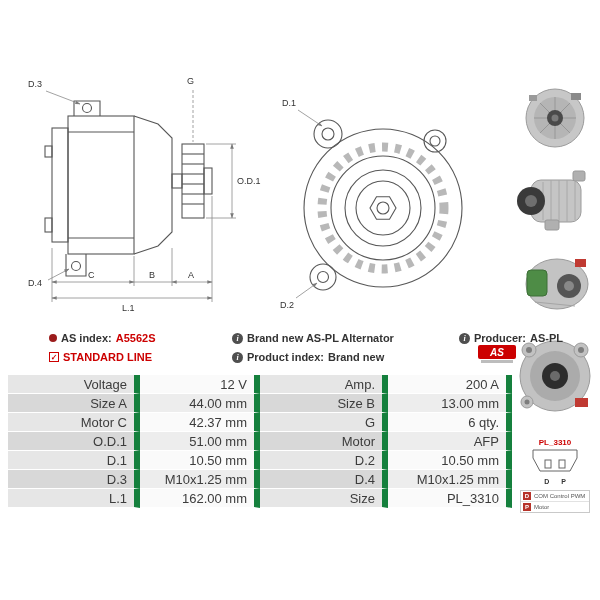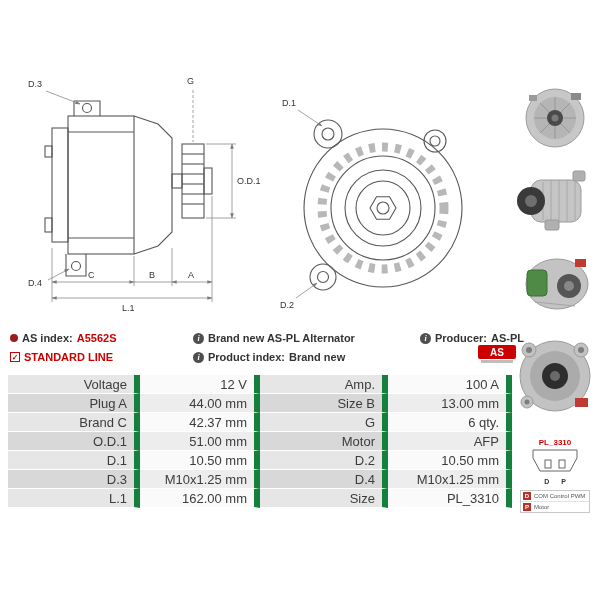--- a/index.html
+++ b/index.html
@@ -19,31 +19,31 @@
   .connector-label { font-size:8px; font-weight:bold; color:#c00; margin:4px 0 1px 0; text-align:center; }
   .connector-pins { display:flex; gap:12px; justify-content:center; font-size:7px; font-weight:bold; color:#333; margin-bottom:5px; }
 
   .pin-table { width:70px; border:1px solid #c9c9c9; background:#fff; }
   .pin-row { display:flex; align-items:center; gap:3px; padding:1px 2px; }
   .pin-row + .pin-row { border-top:1px solid #e2e2e2; }
   .pin-key { width:8px; height:8px; background:#b63229; color:#fff; font-size:6px; font-weight:bold; display:flex; align-items:center; justify-content:center; flex:0 0 auto; }
   .pin-desc { font-size:6px; color:#555; white-space:nowrap; overflow:hidden; }
 
   
-  .info-item { display:flex; align-items:center; gap:4px; font-size:11px; white-space:nowrap; }
+  .info-item { display:flex; align-items:center; gap:4px; font-size:11px; white-space:nowrap;margin-left:39px; }
   .b { font-weight:bold; }
   .red { color:#c00; }
   .dot-icon { width:8px; height:8px; border-radius:50%; background:#9b1c1c; flex:0 0 auto; }
   .ico-info { width:11px; height:11px; border-radius:50%; background:#4f4f4f; color:#fff;
               font-size:8px; font-weight:bold; font-family:"Liberation Serif", serif; font-style:italic;
               display:inline-flex; align-items:center; justify-content:center; flex:0 0 auto; }
   .check-icon { width:10px; height:10px; border:1.5px solid #c00; color:#c00; font-size:8px; font-weight:bold;
                 display:inline-flex; align-items:center; justify-content:center; flex:0 0 auto; }
   .logo { display:flex; flex-direction:column; align-items:center; gap:1px; }
-  .logo-box { width:38px; height:14px; background:#c00; color:#fff; font-weight:bold; 
+  .logo-box { width:38px; height:14px; background:#c00; color:#fff; font-weight:bold; font-style:italic;
               font-size:10px; display:flex; align-items:center; justify-content:center; border-radius:2px; }
   .logo-tagline-bar { width:32px; height:3px; background:#bdbdbd; }
 
   
   .spec-table { position:absolute; left:8px; top:375px; width:504px; display:grid;
                 grid-template-columns:132px 120px 128px 124px; }
   .t-row { display:contents; }
   .cell { height:19px; display:flex; align-items:center; justify-content:flex-end; padding-right:7px;
           font-size:13px; color:#3c3c3c; border-right:6px solid #15803d; border-bottom:1px solid #fff;padding-left:20px; }
   .t-row:nth-child(odd)  .lab { background:#e6e6e6; }
@@ -260,30 +260,30 @@
   <div class="logo abs" style="left:478px; top:345px;">
     <span class="logo-box">AS</span>
     <span class="logo-tagline-bar"></span>
   </div>
 
   <div class="spec-table">
     <div class="t-row">
       <div class="cell lab">Voltage</div>
       <div class="cell val">12 V</div>
       <div class="cell lab">Amp.</div>
-      <div class="cell val">100 A</div>
-    </div>
-    <div class="t-row">
-      <div class="cell lab">Plug A</div>
+      <div class="cell val">200 A</div>
+    </div>
+    <div class="t-row">
+      <div class="cell lab">Size A</div>
       <div class="cell val">44.00 mm</div>
       <div class="cell lab">Size B</div>
       <div class="cell val">13.00 mm</div>
     </div>
     <div class="t-row">
-      <div class="cell lab">Brand C</div>
+      <div class="cell lab">Motor C</div>
       <div class="cell val">42.37 mm</div>
       <div class="cell lab">G</div>
       <div class="cell val">6 qty.</div>
     </div>
     <div class="t-row">
       <div class="cell lab">O.D.1</div>
       <div class="cell val">51.00 mm</div>
       <div class="cell lab">Motor</div>
       <div class="cell val">AFP</div>
     </div>

